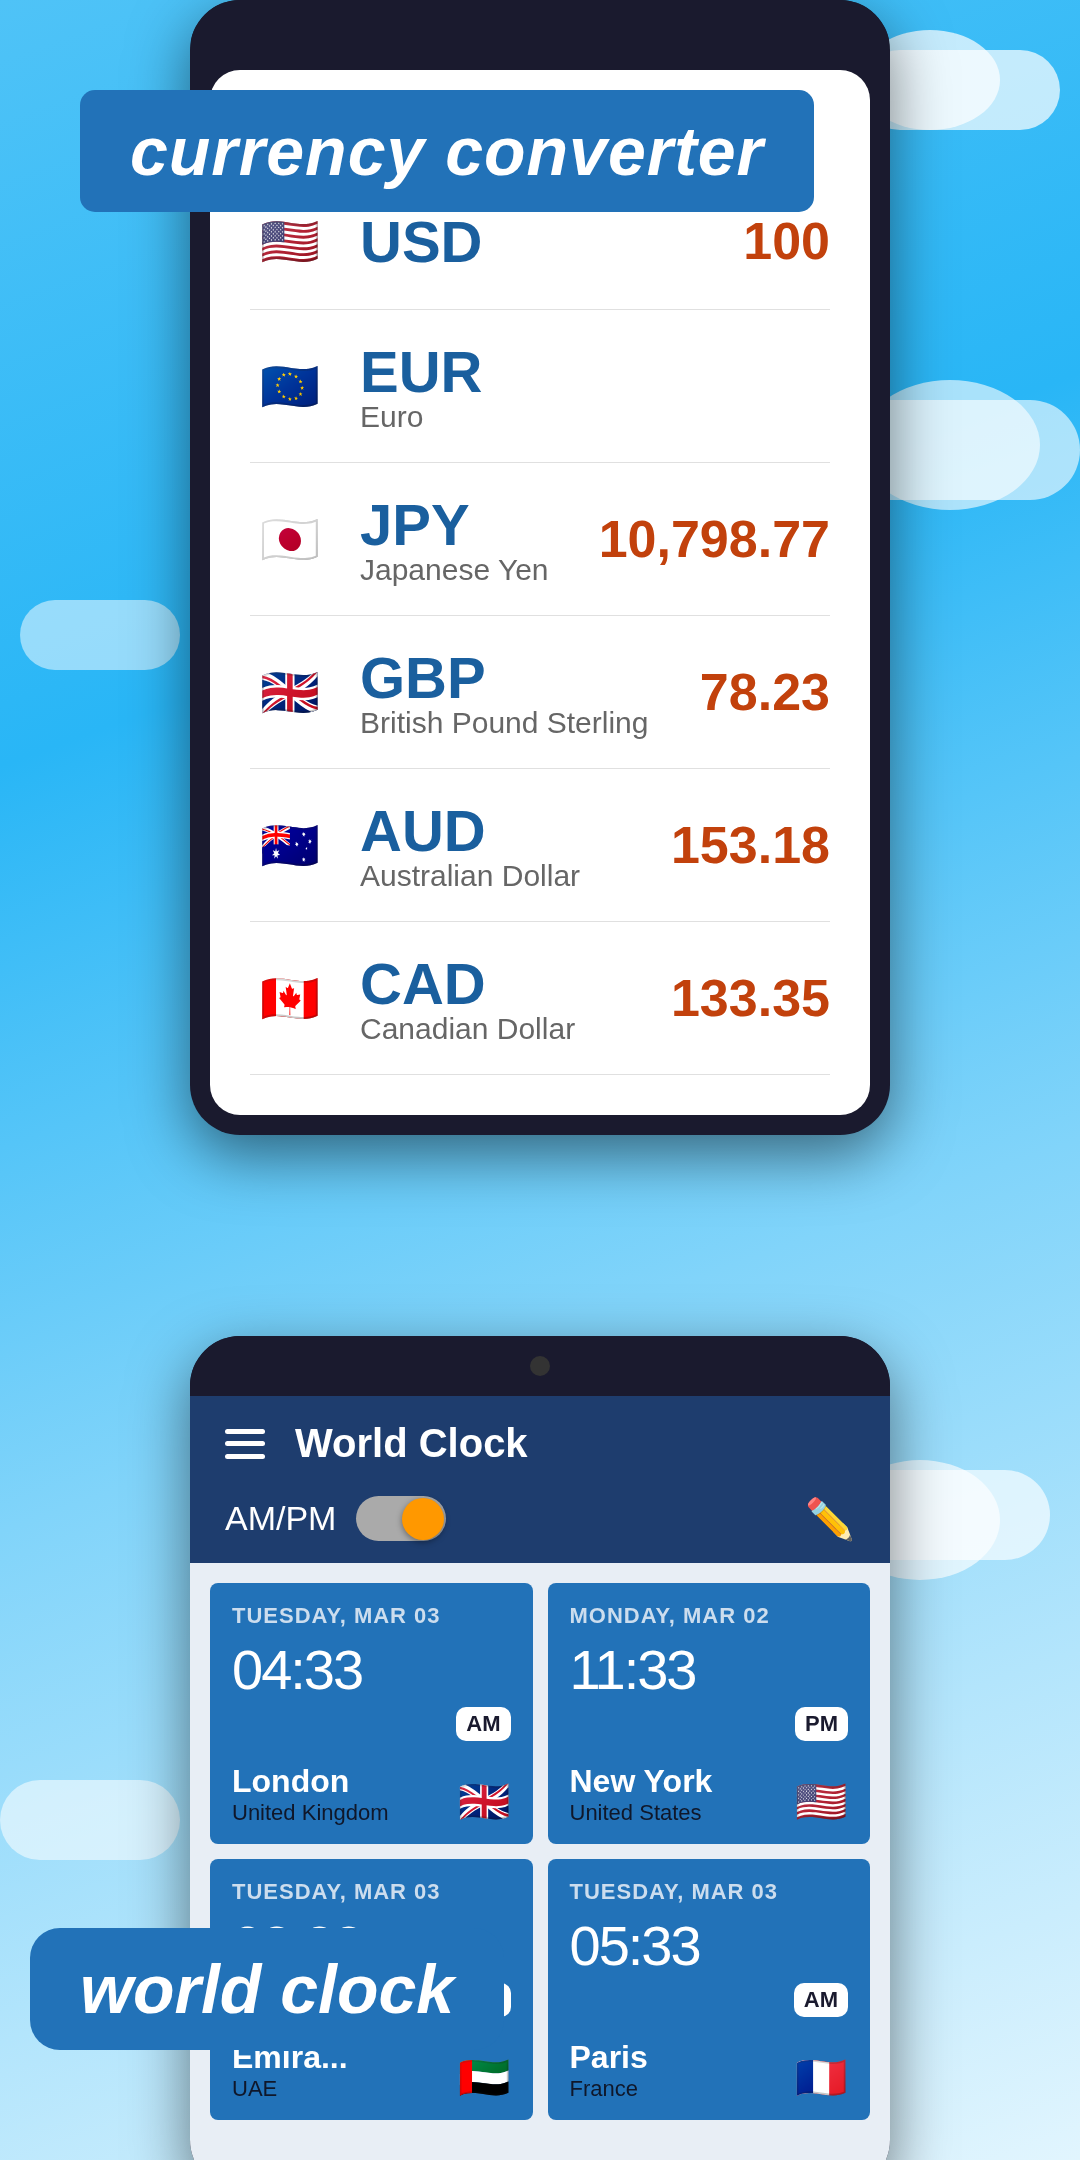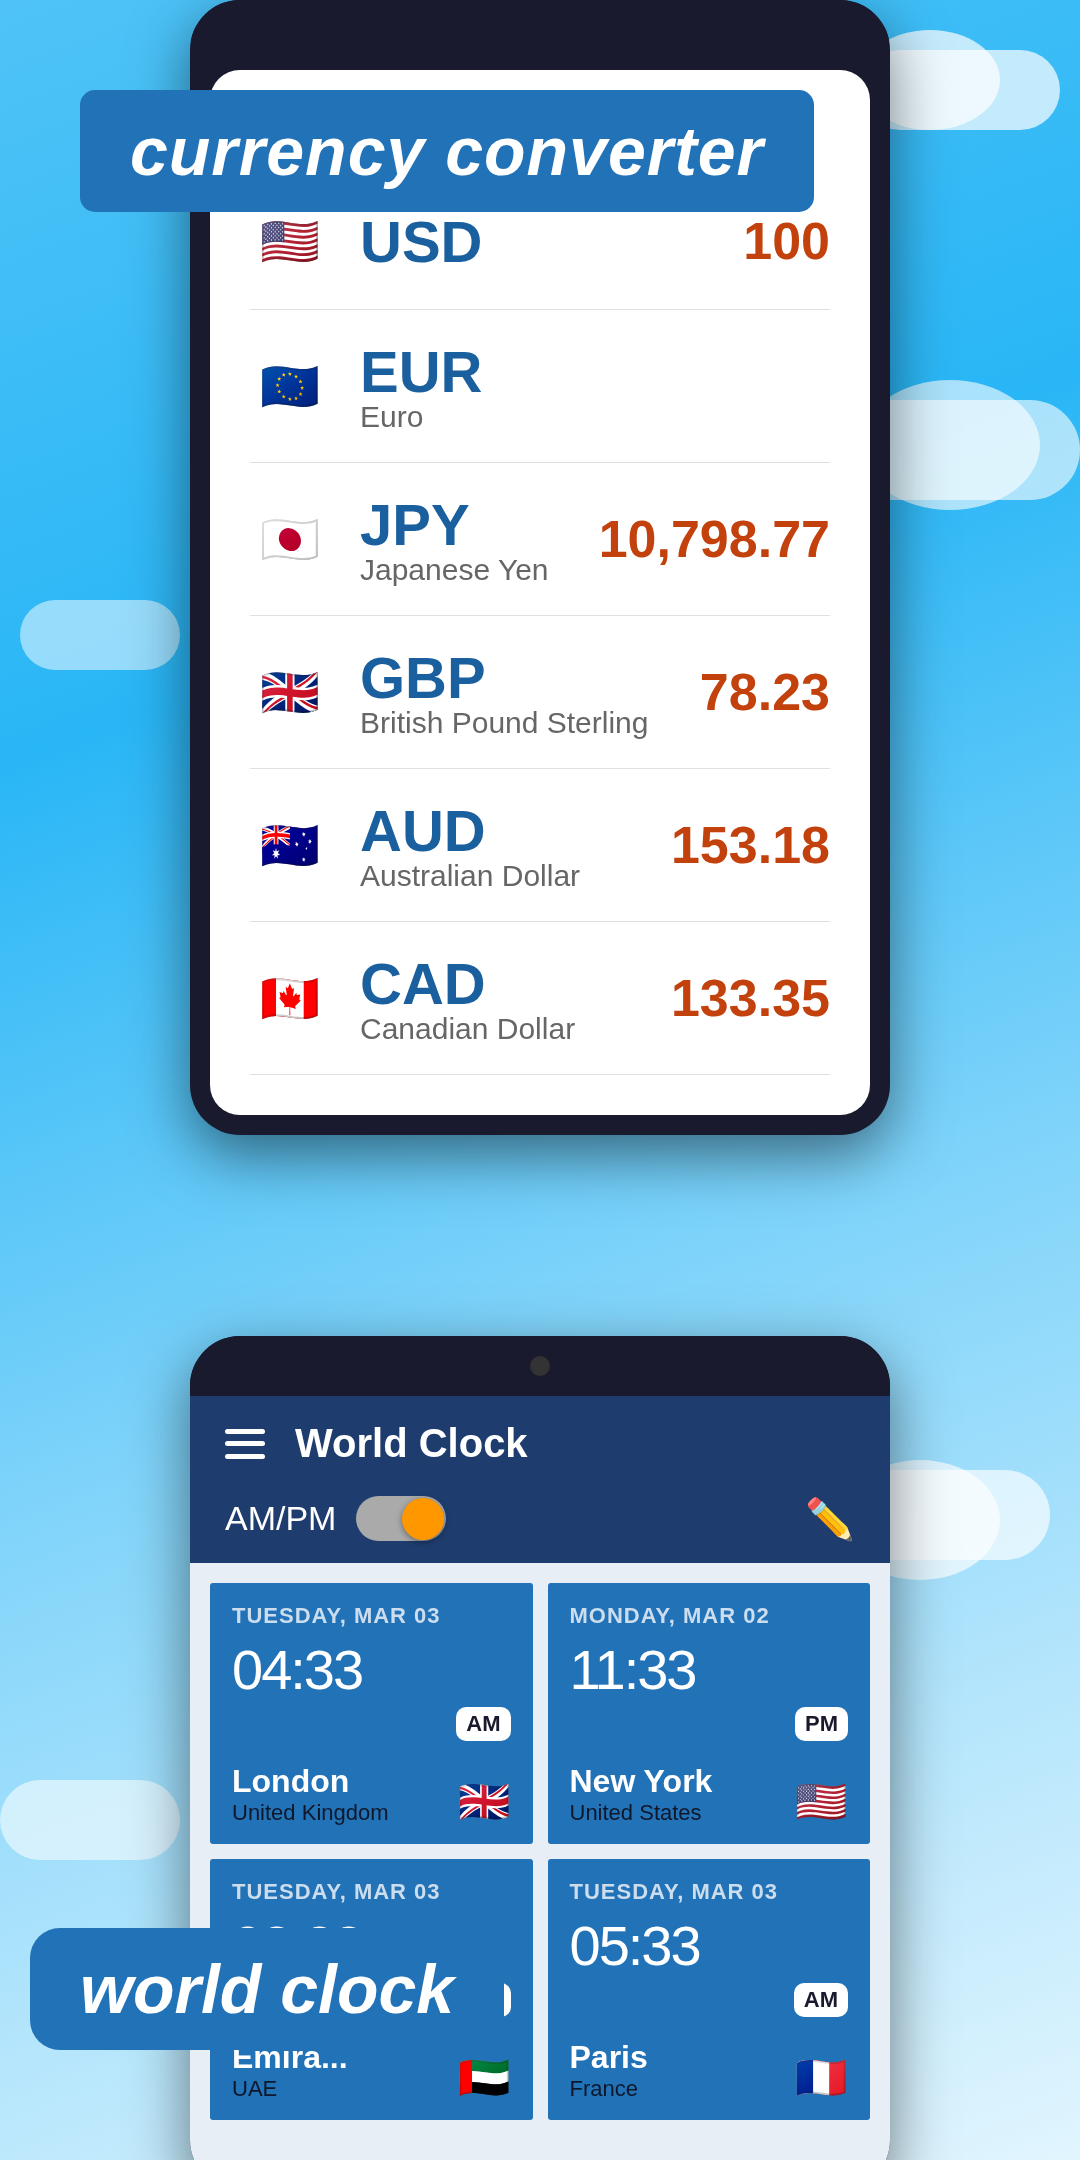--- a/index.html
+++ b/index.html
@@ -208,21 +208,21 @@
     .clocks-grid {
       background: #e8eef5;
       padding: 20px;
       display: grid;
       grid-template-columns: 1fr 1fr;
       gap: 15px;
     }
 
     .clock-card {
       background: #2272b8;
-      border-radius: 3px;
+      border-radius: 8px;
       padding: 20px 22px 18px;
       color: white;
       min-height: 240px;
       display: flex;
       flex-direction: column;
     }
     .clock-date {
       font-size: 22px;
       font-weight: 700;
       letter-spacing: 1px;

